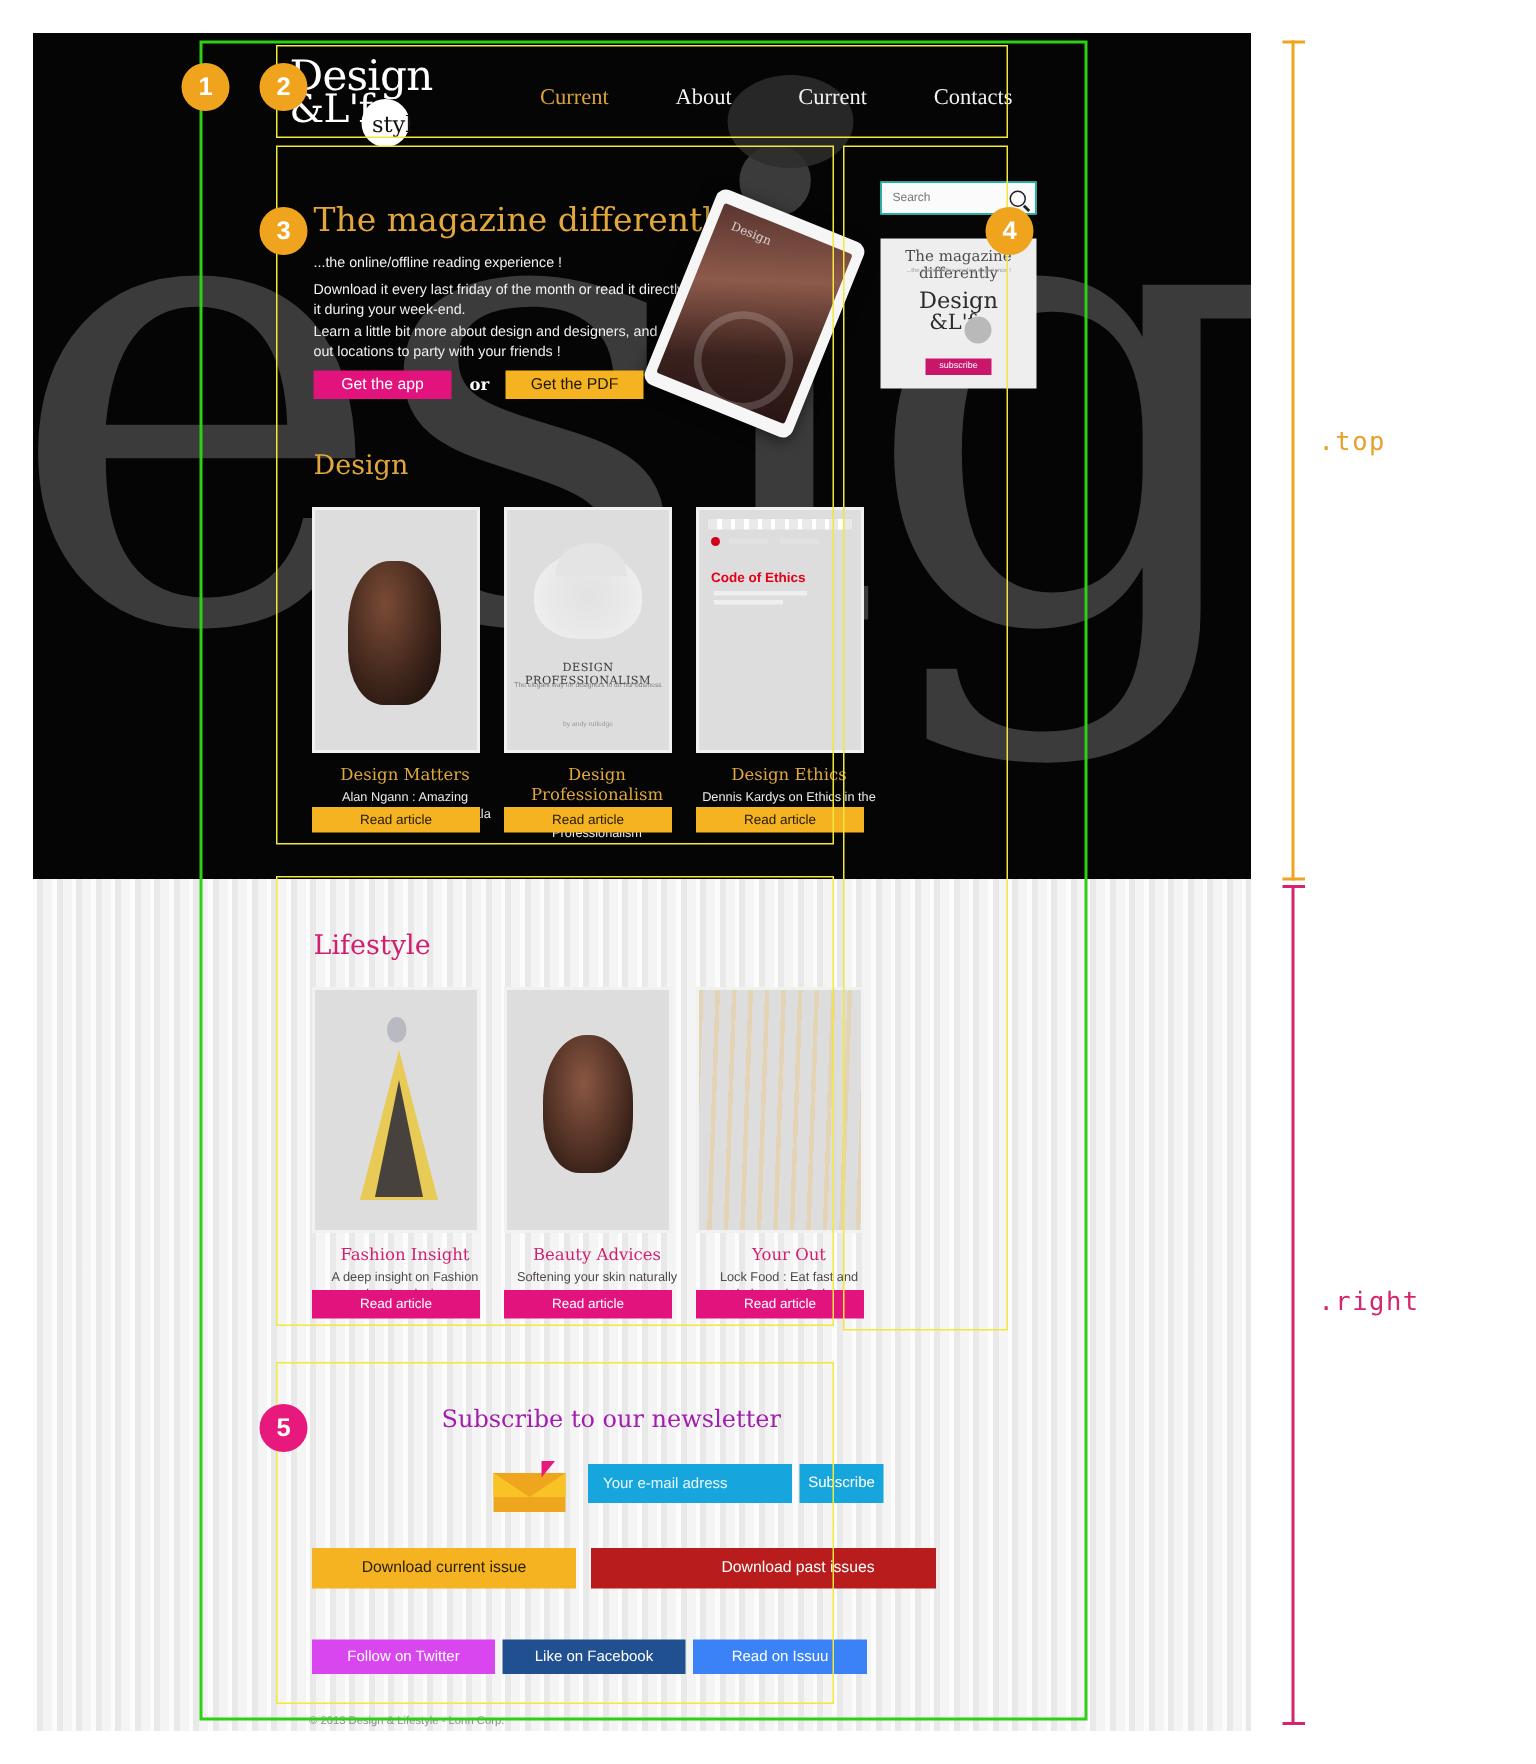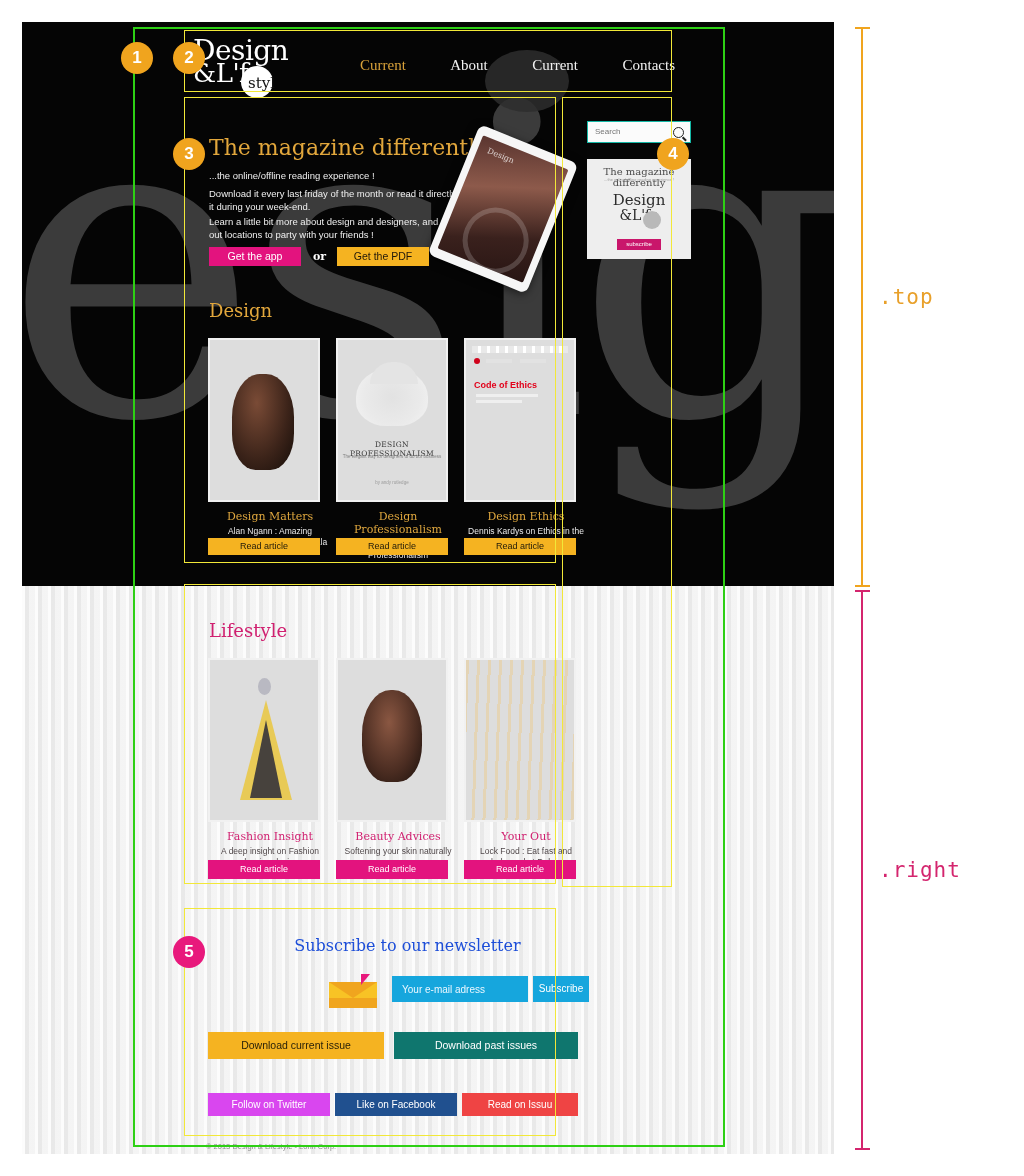--- a/index.html
+++ b/index.html
@@ -129,50 +129,50 @@
   .promo .pt{position:absolute;left:0;right:0;top:7px;text-align:center;font-family:"DejaVu Serif", serif;font-size:10px;color:#4b4b4b;}
   .promo .ps{position:absolute;left:0;right:0;top:18px;text-align:center;font-size:4px;color:#9a9a9a;}
   .promo .pl1{position:absolute;left:0;right:0;top:32px;text-align:center;font-family:"DejaVu Serif", serif;font-size:15px;color:#2c2c2c;}
   .promo .pl2{position:absolute;left:0;right:0;top:48px;text-align:center;font-family:"DejaVu Serif", serif;font-size:14px;color:#2c2c2c;}
   .promo .pdot{position:absolute;left:56px;top:52px;width:18px;height:18px;border-radius:50%;background:#b9b9b9;}
   .promo .sub{position:absolute;left:30px;top:80px;width:44px;height:11px;line-height:11px;text-align:center;background:#c9166b;color:#fff;font-size:6px;}
 
   
   .news{position:absolute;left:186px;top:908px;width:368px;height:228px;}
   .news h2{margin:0;position:absolute;left:0;right:0;top:6px;text-align:center;
-    font-family:"DejaVu Serif", serif;font-size:16px;font-weight:400;color:#1d4ed8;padding-left:31px;}
+    font-family:"DejaVu Serif", serif;font-size:16px;font-weight:400;color:#a21caf;padding-left:31px;}
   .env{position:absolute;left:121px;top:46px;width:48px;height:32px;}
   .env .b{position:absolute;left:0;top:6px;width:48px;height:26px;background:#f0a51e;}
   .env .f{position:absolute;left:0;top:6px;width:0;height:0;border-left:24px solid #f8c325;border-right:24px solid #f8c325;border-top:16px solid transparent;}
   .env .fl{position:absolute;left:32px;top:-2px;width:0;height:0;border-left:9px solid #e8197c;border-bottom:11px solid transparent;}
   .email{position:absolute;left:184px;top:46px;width:136px;height:26px;background:#16a6dd;border:0;outline:0;color:#fff;font-size:10px;padding-left:10px;box-sizing:border-box;font-family:"Liberation Sans",sans-serif;}
   .email::placeholder{color:#eaf7ff;opacity:1;}
   .subbtn{position:absolute;left:325px;top:46px;width:56px;height:26px;line-height:26px;background:#16a6dd;color:#fff;font-size:10px;text-align:center;}
   .dl1{position:absolute;left:0;top:102px;width:176px;height:27px;line-height:27px;text-align:center;background:#f5b321;color:#2a2209;font-size:10.5px;}
-  .dl2{position:absolute;left:186px;top:102px;width:184px;height:27px;line-height:27px;text-align:center;background:#0f766e;color:#fff;font-size:10.5px;}
+  .dl2{position:absolute;left:186px;top:102px;width:184px;height:27px;line-height:27px;text-align:center;background:#b91c1c;color:#fff;font-size:10.5px;padding-left:46px;}
   .s1{position:absolute;left:0;top:163px;width:122px;height:23px;line-height:23px;text-align:center;background:#d946ef;color:#fff;font-size:10px;}
   .s2{position:absolute;left:127px;top:163px;width:122px;height:23px;line-height:23px;text-align:center;background:#20508f;color:#fff;font-size:10px;}
-  .s3{position:absolute;left:254px;top:163px;width:116px;height:23px;line-height:23px;text-align:center;background:#ef4444;color:#fff;font-size:10px;}
+  .s3{position:absolute;left:254px;top:163px;width:116px;height:23px;line-height:23px;text-align:center;background:#3b82f6;color:#fff;font-size:10px;}
   .copy{position:absolute;left:-2px;top:212px;font-size:7.5px;color:#8c8c8c;}
 
   
   .guide{position:absolute;box-sizing:border-box;pointer-events:none;}
   .g-green{border:2px solid #2dd014;}
   .g-yellow{border:1.5px solid #f2e838;}
 
   .badge{position:absolute;width:32px;height:32px;border-radius:50%;
     display:flex;align-items:center;justify-content:center;
     color:#fff;font-size:17px;font-weight:bold;font-family:"Liberation Sans",sans-serif;}
   .badge.o{background:#f0a41e;}
   .badge.m{background:#e8197c;}
 
   .brace{position:absolute;}
   .brace .vline{position:absolute;left:6px;top:0;bottom:0;width:2px;}
   .brace .tick{position:absolute;left:0;width:15px;height:2px;}
-  .bl{position:absolute;font-family:"DejaVu Sans Mono", monospace;font-size:21px;letter-spacing:1px;}
+  .bl{position:absolute;font-family:"DejaVu Sans Mono", monospace;font-size:17px;letter-spacing:1px;}
 </style>
 </head>
 <body>
 
 <div id="page">
 
   <div class="site">
 
     <div class="top-sec">
       <div class="watermark">esig</div>

